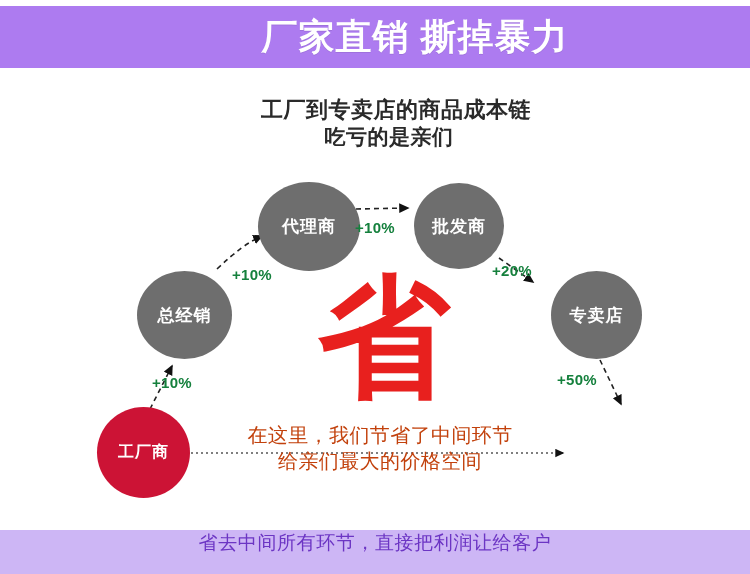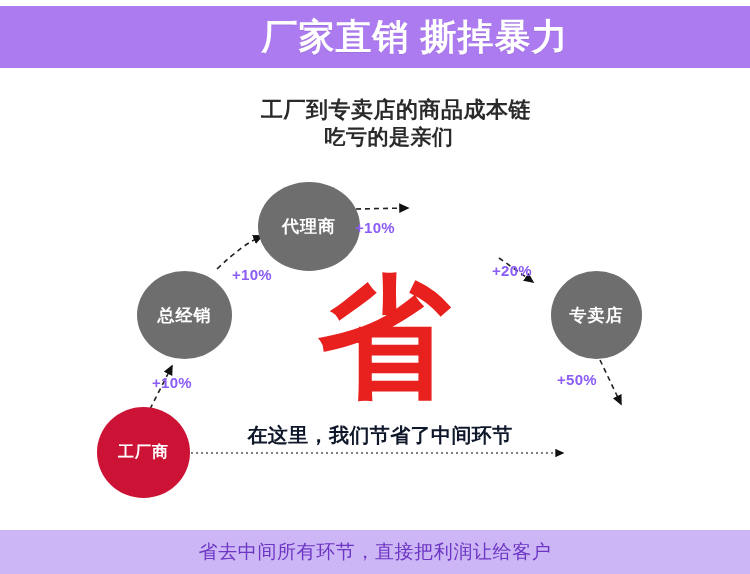--- a/index.html
+++ b/index.html
@@ -95,21 +95,21 @@
 
   .n-zongjingxiao { left: 137px; top: 271px; width: 95px; height: 88px; }
   .n-dailishang  { left: 258px; top: 182px; width: 102px; height: 89px; }
   .n-pifashang   { left: 414px; top: 183px; width: 90px; height: 86px; }
   .n-zhuanmaidian{ left: 551px; top: 271px; width: 91px; height: 88px; }
   .n-gongchang   { left: 97px;  top: 407px; width: 93px; height: 91px; }
   .n-xiaofeizhe  { left: 570px; top: 409px; width: 95px; height: 90px; }
 
   .edge-label {
     position: absolute;
-    color: #8b5cf6;
+    color: #15803d;
     font-weight: bold;
     font-size: 15px;
     letter-spacing: 0.3px;
     white-space: nowrap;
   }
   .lbl-1 { left: 232px; top: 266px; }   
   .lbl-2 { left: 355px; top: 219px; }   
   .lbl-3 { left: 492px; top: 262px; }   
   .lbl-4 { left: 557px; top: 371px; }   
   .lbl-5 { left: 152px; top: 374px; }   
@@ -128,38 +128,38 @@
     letter-spacing: 0;
   }
 
   
   .center-msg {
     position: absolute;
     left: 205px;
     top: 422px;
     width: 350px;
     text-align: center;
-    color: #0f172a;
-    font-weight: bold;
+    color: #c2410c;
+    font-weight: normal;
     line-height: 1.3;
     z-index: 5;
   }
   .center-msg .msg-line-1 { display: block; font-size: 20px; letter-spacing: 0.4px; }
   .center-msg .msg-line-2 { display: block; font-size: 20px; letter-spacing: 0.4px; }
 
   
   .footer-band {
     position: absolute;
     left: 0;
     top: 530px;
     width: 750px;
     height: 44px;
     background: #cdb6f5;
     display: flex;
-    align-items: center;
+    align-items: flex-start;
     justify-content: center;
   }
   .footer-text {
     color: #6c35c4;
     font-size: 19px;
     letter-spacing: 0.6px;
     white-space: nowrap;
   }
 </style>
 </head>
@@ -203,36 +203,40 @@
     </div>
 
     <div class="node node-gray n-zongjingxiao">
       <span>总经销</span>
     </div>
 
     <div class="node node-gray n-dailishang">
       <span>代理商</span>
     </div>
 
+    <div class="node node-gray n-pifashang">
+      <span>批发商</span>
+    </div>
 
     <div class="node node-gray n-zhuanmaidian">
       <span>专卖店</span>
     </div>
 
 
     <div class="edge-label lbl-5">+10%</div>
     <div class="edge-label lbl-1">+10%</div>
     <div class="edge-label lbl-2">+10%</div>
     <div class="edge-label lbl-3">+20%</div>
     <div class="edge-label lbl-4">+50%</div>
 
     <div class="big-char">省</div>
 
     <div class="center-msg">
       <span class="msg-line-1">在这里，我们节省了中间环节</span>
+      <span class="msg-line-2">给亲们最大的价格空间</span>
     </div>
 
   </div>
 
   <div class="footer-band">
     <div class="footer-text">省去中间所有环节，直接把利润让给客户</div>
   </div>
 
 </div>
 

